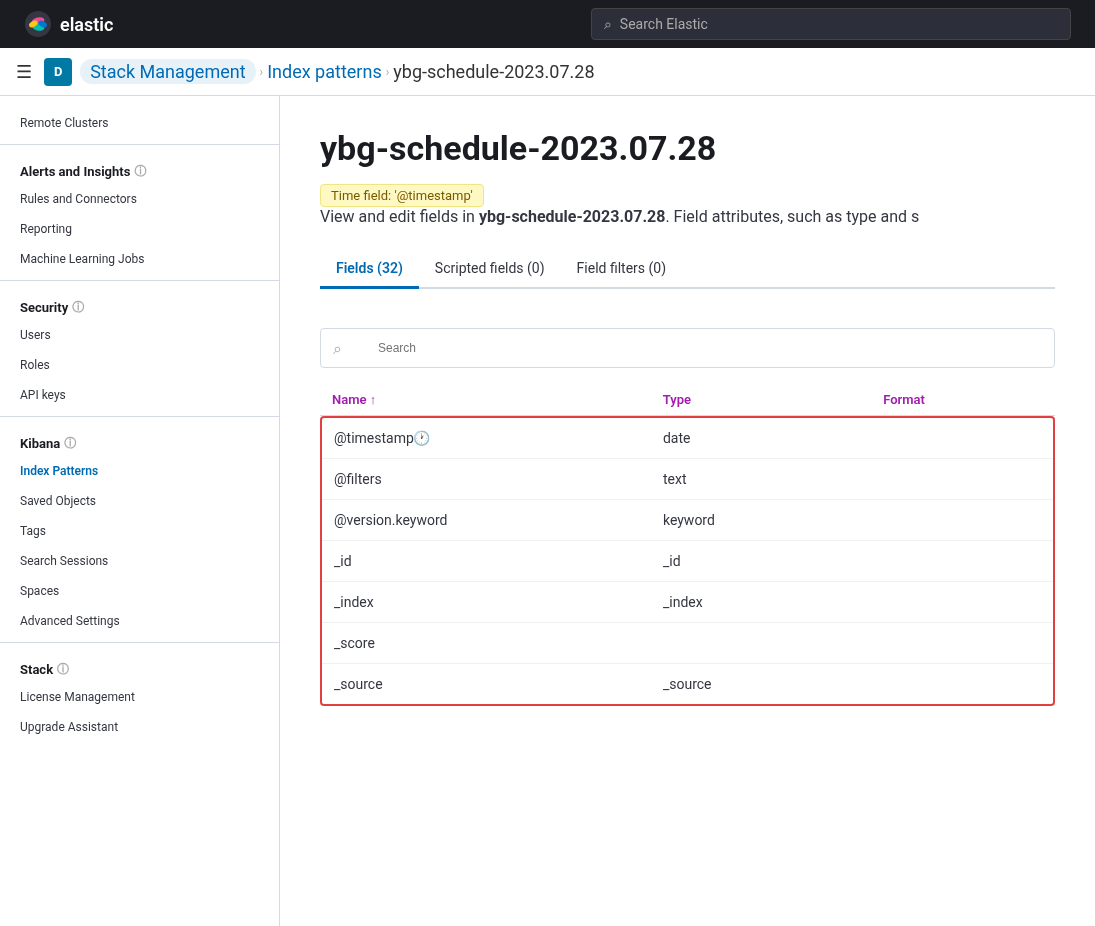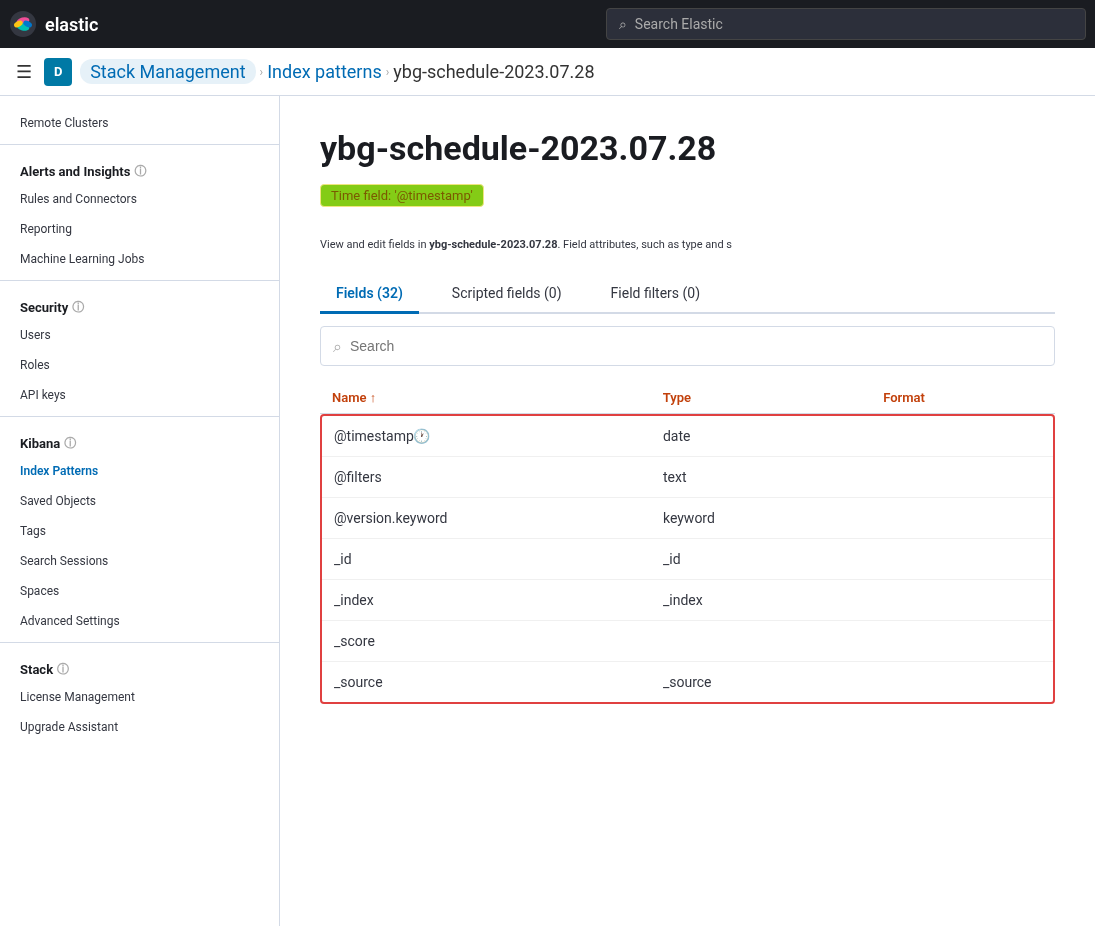--- a/index.html
+++ b/index.html
@@ -4,21 +4,21 @@
   <style>
     * { box-sizing: border-box; margin: 0; padding: 0; }
     body { font-family: -apple-system, BlinkMacSystemFont, 'Segoe UI', Roboto, sans-serif; background: #f5f7fa; height: 926px; overflow: hidden; }
 
     
     .topbar {
       display: flex;
       align-items: center;
       background: #1a1c21;
       height: 48px;
-      padding: 0 9px;
+      padding: 0 24px;
       gap: 12px;
     }
     .elastic-logo {
       display: flex; align-items: center; gap: 8px; color: white; font-size: 18px; font-weight: 600;
     }
     .elastic-logo .logo-icon {
       width: 28px; height: 28px;
     }
     .search-bar {
       margin-left: auto;
@@ -105,41 +105,41 @@
       padding: 32px 40px;
     }
     .page-title {
       font-size: 34px;
       font-weight: 700;
       color: #1a1c21;
       margin-bottom: 16px;
     }
     .time-badge {
       display: inline-block;
-      background: #84cc16;
+      background: #fef9c3;
       border: 1px solid #f0e580;
       border-radius: 4px;
       padding: 3px 10px;
       font-size: 13px;
       color: #7a5a00;
-      margin-bottom: 31px;
+      margin-bottom: 0;
     }
     .description {
-      font-size: 11px;
+      font-size: 16px;
       color: #343741;
       margin-bottom: 24px;
     }
     .description strong { font-weight: 700; }
 
     
     .tabs {
       display: flex;
       border-bottom: 2px solid #d3dae6;
-      margin-bottom: 12px;
-      gap: 17px;
+      margin-bottom: 39px;
+      gap: 0;
     }
     .tab {
       padding: 10px 16px;
       font-size: 14px;
       color: #343741;
       cursor: pointer;
       border-bottom: 3px solid transparent;
       margin-bottom: -2px;
     }
     .tab.active {
@@ -154,34 +154,34 @@
       align-items: center;
       border: 1px solid #d3dae6;
       border-radius: 4px;
       padding: 0 12px;
       height: 40px;
       margin-bottom: 16px;
       gap: 8px;
       background: white;
     }
     .field-search input {
-      border: none; outline: none; font-size: 14px; color: #4c1d95; width: 100%; background: transparent;
+      border: none; outline: none; font-size: 12px; color: #4c1d95; width: 100%; background: transparent; margin-left: 28px;
     }
     .field-search .search-icon { color: #aaa; font-size: 16px; }
 
     
     .fields-table {
       width: 100%;
       border-collapse: collapse;
       font-size: 14px;
     }
     .fields-table th {
       text-align: left;
       padding: 8px 12px;
-      color: #c2410c;
+      color: #a21caf;
       font-weight: 600;
       border-bottom: 1px solid #d3dae6;
       font-size: 13px;
     }
     .fields-table th.sortable { cursor: pointer; }
     .fields-table td {
       padding: 12px 12px;
       color: #343741;
       border-bottom: 1px solid #f0f0f0;
     }

